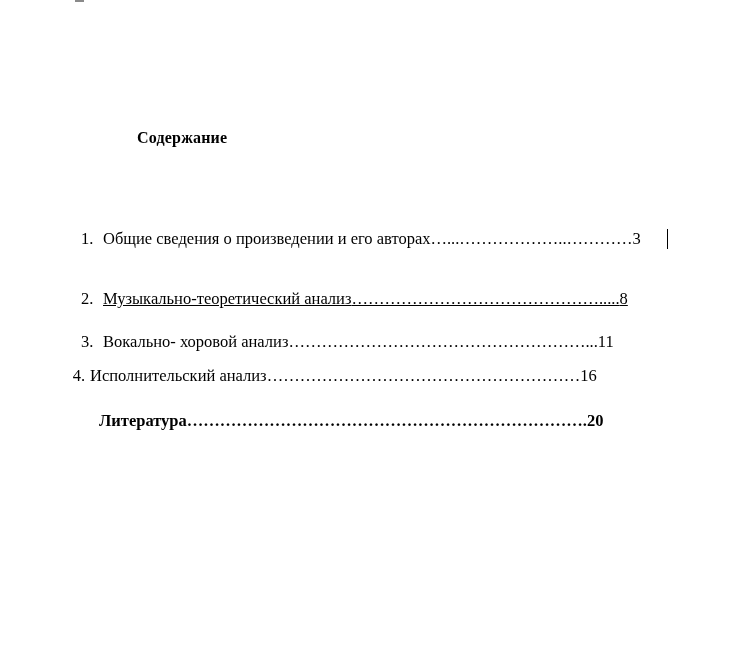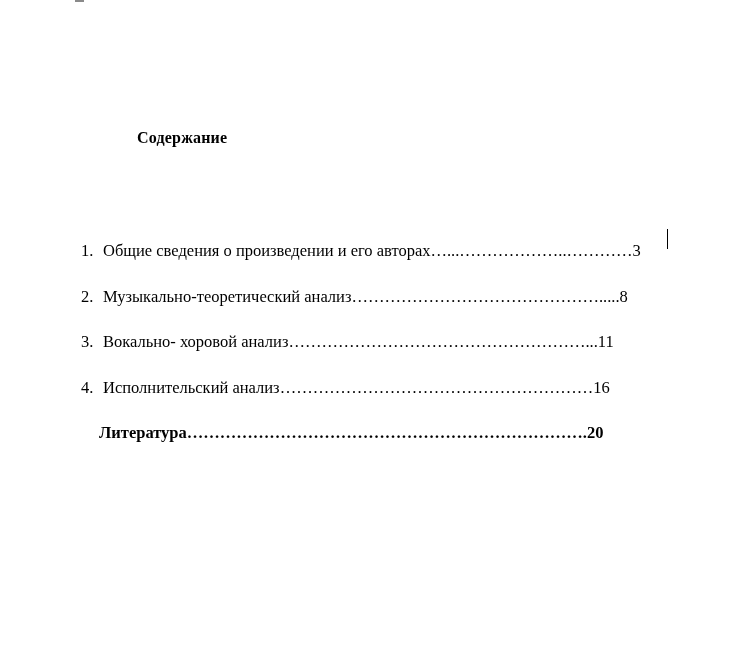--- a/index.html
+++ b/index.html
@@ -30,21 +30,20 @@
       font-size: 16px;
       font-weight: bold;
       letter-spacing: 0.2px;
       white-space: nowrap;
     }
     .toc-entry {
       position: absolute;
       font-size: 16.5px;
       white-space: nowrap;
       line-height: 20px;
-      margin-top: 12px;
     }
     .toc-num {
       display: inline-block;
       width: 22px;
     }
     .cursor {
       position: absolute;
       left: 667px;
       top: 229px;
       width: 1px;
@@ -56,29 +55,29 @@
 <body>
 
 <div class="top-mark"></div>
 
 <div class="toc-title">Содержание</div>
 
 <div class="toc-entry" style="left:81px; top:229px;">
   <span class="toc-num">1.</span><span>Общие сведения о произведении и его авторах</span><span>…...………………..………</span><span>…3</span>
 </div>
 
-<div class="toc-entry" style="left:81px; top:275px;">
+<div class="toc-entry" style="left:81px; top:289px;text-decoration:underline;">
   <span class="toc-num">2.</span><span>Музыкально-теоретический анализ</span><span>……………………………………….....</span><span>8</span>
 </div>
 
-<div class="toc-entry" style="left:81px; top:320px;">
+<div class="toc-entry" style="left:81px; top:332px;">
   <span class="toc-num">3.</span><span>Вокально- хоровой анализ</span><span>………………………………………………...</span><span>11</span>
 </div>
 
-<div class="toc-entry" style="left:81px; top:366px;">
+<div class="toc-entry" style="left:68px; top:366px;text-align:center;">
   <span class="toc-num">4.</span><span>Исполнительский анализ</span><span>…………………………………………………</span><span>16</span>
 </div>
 
 <div class="toc-entry" style="left:99px; top:411px;font-weight:bold;">
   <span>Литература</span><span>……………………………………………………………….</span><span>20</span>
 </div>
 
 <div class="cursor"></div>
 
 </body></html>

